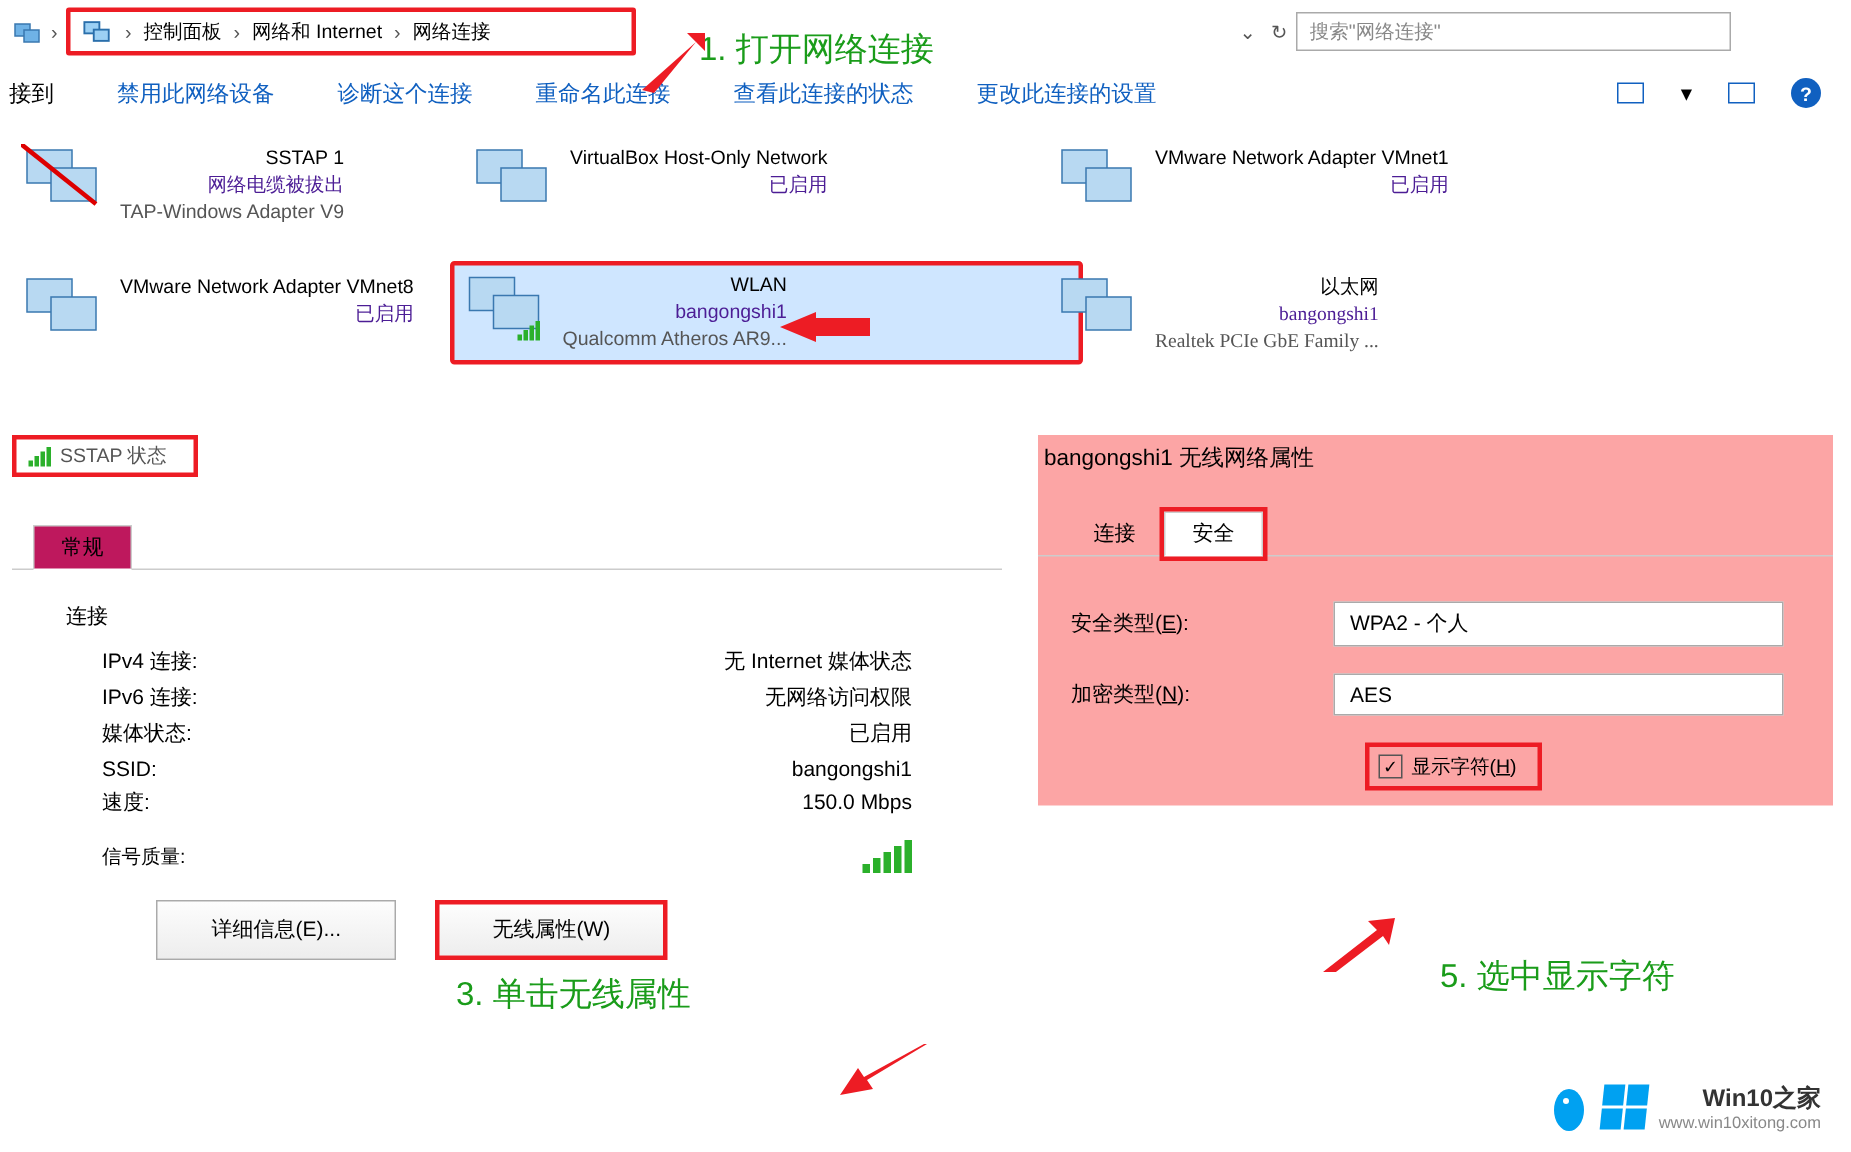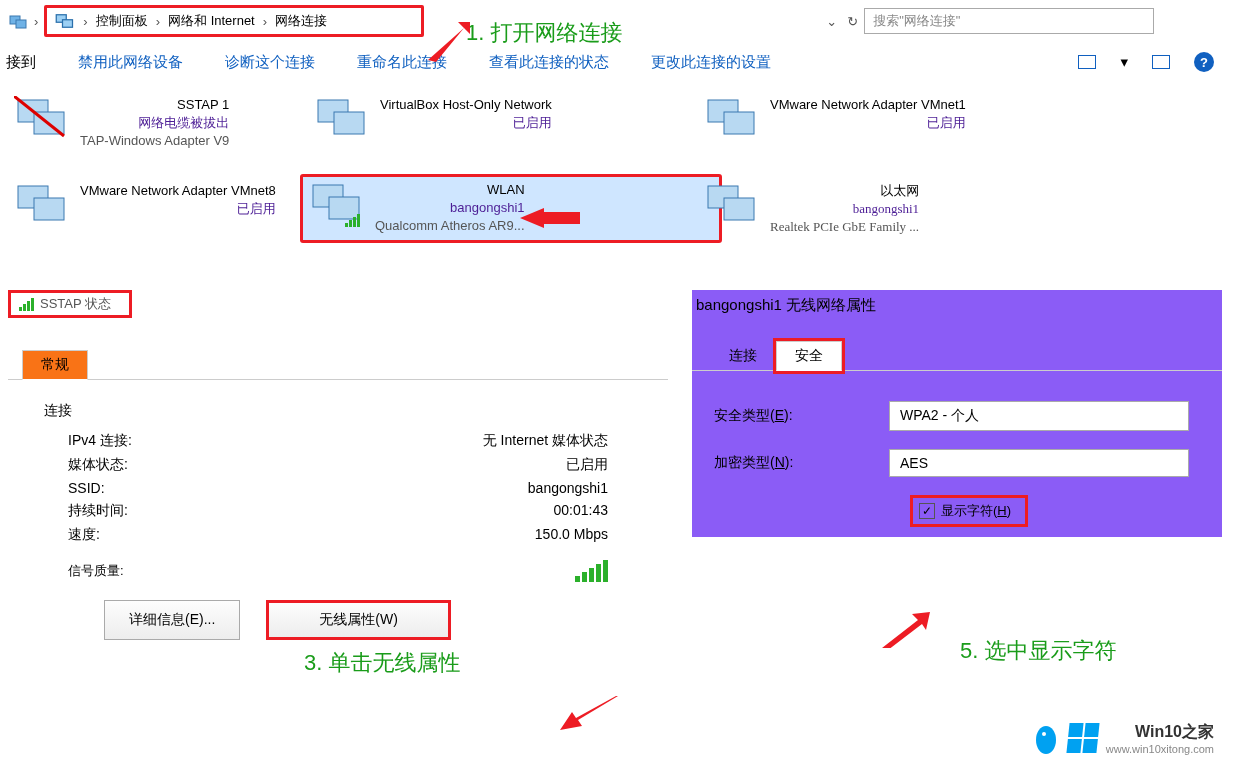--- a/index.html
+++ b/index.html
@@ -32,34 +32,34 @@
   .arrow-red { position: absolute; pointer-events:none; }
 
   .status-dialog { position: absolute; left: 8px; top: 290px; width: 660px; background: #fff; }
   .status-title-box { border: 3px solid #ed1c24; display: inline-flex; align-items: center; gap: 6px; padding: 2px 18px 2px 8px; color: #555; }
   .sig-bars-sm { display: inline-flex; align-items: flex-end; gap: 1px; }
   .sig-bars-sm span { width: 3px; background: #2bb02b; }
   .sig-bars-lg { display: inline-flex; align-items: flex-end; gap: 2px; }
   .sig-bars-lg span { width: 5px; background: #2bb02b; }
 
   .tabset { margin-top: 32px; border-bottom: 1px solid #ccc; display: flex; height: 30px; }
-  .tab { padding: 5px 18px; border: 1px solid #ccc; border-bottom: 1px solid #fff; background: #f97316; margin-bottom: -1px; margin-left: 14px; font-size: 14px; }
+  .tab { padding: 5px 18px; border: 1px solid #ccc; border-bottom: 1px solid #fff; background: #be185d; margin-bottom: -1px; margin-left: 14px; font-size: 14px; }
 
   .conn-section { padding: 22px 36px 10px; }
   .sect-h { font-size: 14px; margin-bottom: 12px; }
   .kv-row { display: flex; justify-content: space-between; margin: 6px 24px 6px 24px; font-size: 14px; }
   .kv-row .k { color: #000; }
   .kv-row .v { color: #000; }
   .sig-row { display: flex; justify-content: space-between; align-items: center; margin: 16px 24px 6px 24px; }
 
-  .btn { border: 1px solid #aaa; background: linear-gradient(#fdfdfd,#ededed); padding: 8px 24px; font-size: 14px; cursor: default; }
+  .btn { border: 1px solid #aaa; background: linear-gradient(#fdfdfd,#ededed); padding: 8px 36px; font-size: 14px; cursor: default; }
   .btn-row { margin-top: 18px; display: flex; gap: 26px; padding-left: 60px; position: relative; }
-  .btn-highlight { border: 3px solid #ed1c24 !important; padding: 8px 50px; }
-
-  .props-dialog { position: absolute; left: 692px; top: 290px; width: 530px; background: #8b5cf6; }
+  .btn-highlight { border: 3px solid #ed1c24 !important; padding: 8px 35px; }
+
+  .props-dialog { position: absolute; left: 692px; top: 290px; width: 530px; background: #fca5a5; }
   .props-title { padding: 6px 4px; font-size: 15px; }
   .props-tabs { margin-top: 20px; display:flex; border-bottom:1px solid #ccc; height:30px; padding-left: 18px; gap: 0; }
   .ptab { padding: 5px 18px; border:1px solid transparent; font-size:14px; }
   .ptab.active { border:1px solid #ccc; border-bottom:1px solid #fff; background:#fff; margin-bottom:-1px; }
   .ptab.framed { outline: 3px solid #ed1c24; }
   .sec-body { padding: 30px 22px 10px 22px; }
   .sec-row { display: flex; align-items: center; margin-bottom: 18px; }
   .sec-label { width: 175px; font-size: 14px; }
   .sec-label u { text-decoration: underline; }
   .sec-field { border: 1px solid #aaa; padding: 5px 10px; width: 300px; background: #fff; font-size: 14px; }
@@ -232,30 +232,30 @@
     <div class="tab">常规</div>
   </div>
 
   <div class="conn-section">
     <div class="sect-h">连接</div>
     <div class="kv-row">
         <span class="k">IPv4 连接:</span>
         <span class="v">无 Internet 媒体状态</span>
       </div>
     <div class="kv-row">
+        <span class="k">IPv6 连接:</span>
+        <span class="v">无网络访问权限</span>
+      </div>
+    <div class="kv-row">
         <span class="k">媒体状态:</span>
         <span class="v">已启用</span>
       </div>
     <div class="kv-row">
         <span class="k">SSID:</span>
         <span class="v">bangongshi1</span>
-      </div>
-    <div class="kv-row">
-        <span class="k">持续时间:</span>
-        <span class="v">00:01:43</span>
       </div>
     <div class="kv-row">
         <span class="k">速度:</span>
         <span class="v">150.0 Mbps</span>
       </div>
     <div class="sig-row">
       <span>信号质量:</span>
       <span class="sig-bars-lg">
         <span style="height:6px"></span>
           <span style="height:10px"></span>

